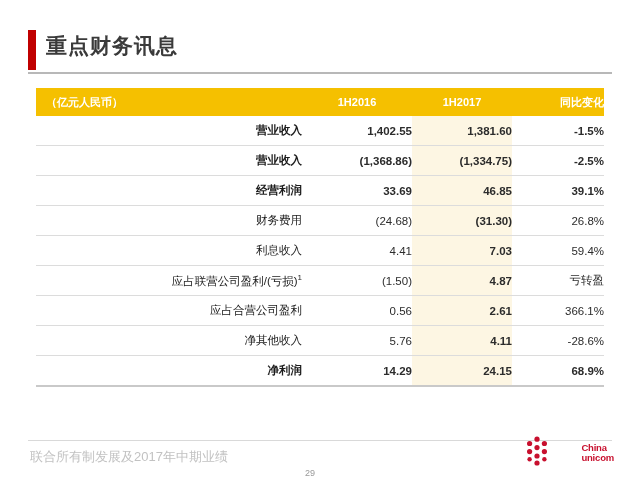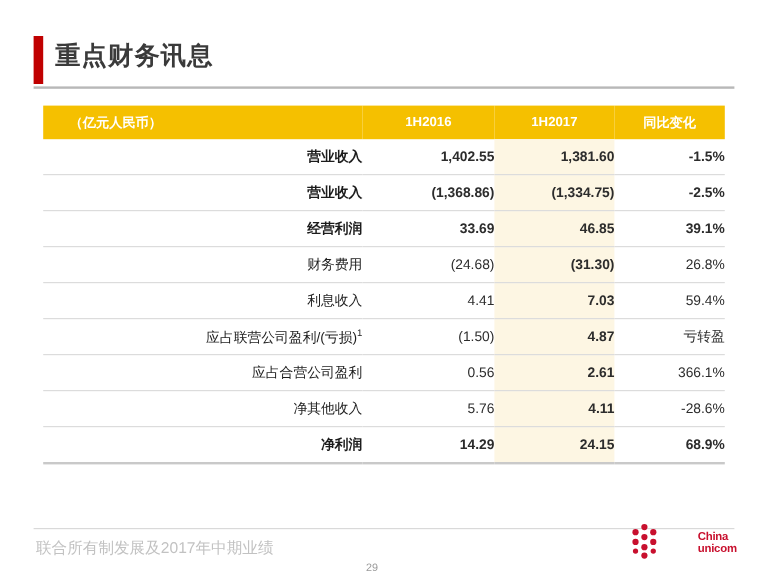--- a/index.html
+++ b/index.html
@@ -74,27 +74,26 @@
   thead th {
     background: #f5c000;
     color: #ffffff;
     font-size: 11px;
     font-weight: bold;
     height: 28px;
     vertical-align: middle;
   }
   thead th.c-label {
     text-align: left;
-    padding-left: 22px;
+    padding-left: 10px;
   }
   thead th.c-num {
     text-align: center;
   }
   thead th.c-chg {
-    text-align: center;
   }
   tbody td {
     height: 29px;
     font-size: 11.5px;
     color: #2c2c2c;
     border-bottom: 1px solid #dcdcdc;
     vertical-align: middle;
   }
   tbody tr:first-child td {
     border-top: none;

